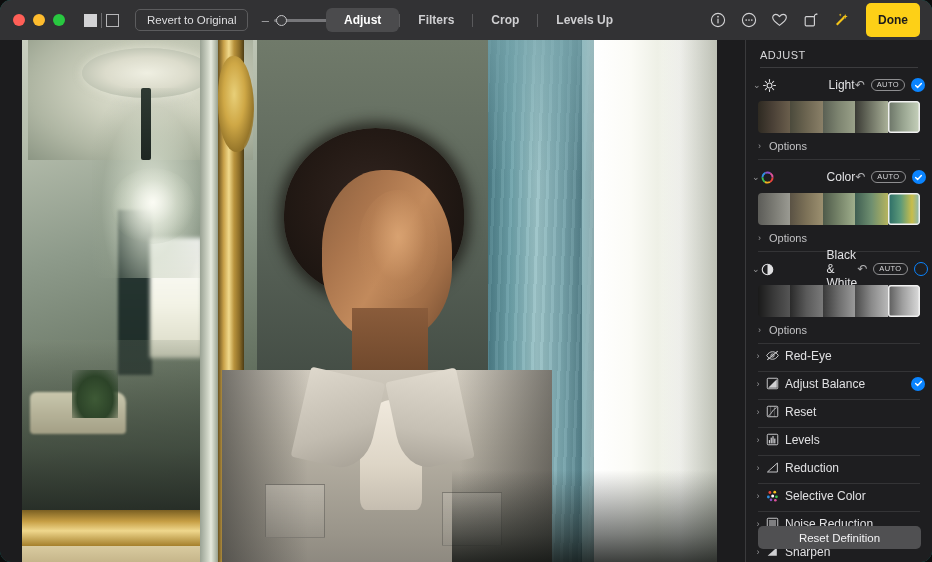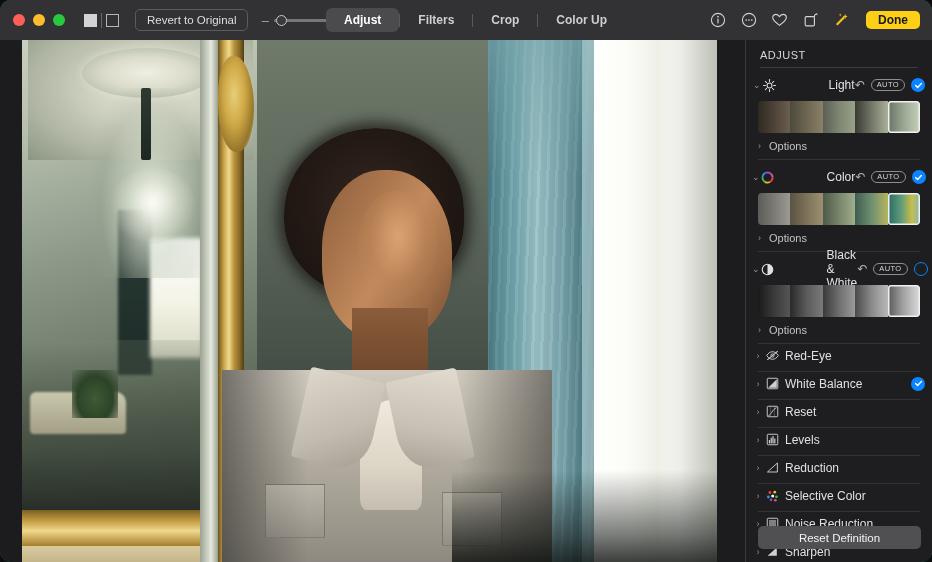--- a/index.html
+++ b/index.html
@@ -106,21 +106,21 @@
   .tb-right {
     position: absolute; right: 12px; top: 0;
     height: 40px;
     display: flex; align-items: center; gap: 14px;
   }
   .tb-ico {
     width: 17px; height: 17px;
     display: flex; align-items: center; justify-content: center;
   }
   .done {
-    height: 18px; padding: 0 12px;
+    height: 34px; padding: 0 12px;
     background: #fdd017;
     color: #1b1b1b;
     font-size: 12px; font-weight: bold;
     border-radius: 5px;
     display: flex; align-items: center;
     margin-left: 2px;
   }
 
   
   #canvas {
@@ -457,21 +457,21 @@
       <span class="zc-sign">+</span>
     </div>
 
     <div class="tabs" id="tabs">
         <div class="tab active">Adjust</div>
         <div class="tab-sep"></div>
         <div class="tab">Filters</div>
         <div class="tab-sep"></div>
         <div class="tab">Crop</div>
         <div class="tab-sep"></div>
-        <div class="tab">Color Up</div>
+        <div class="tab">Levels Up</div>
       </div>
 
     <div class="tb-right">
       <div class="tb-ico">
         <svg width="16" height="16" viewBox="0 0 16 16">
           <circle cx="8" cy="8" r="6.6" fill="none" stroke="#d2d2d4" stroke-width="1.1"></circle>
           <circle cx="8" cy="4.7" r="0.85" fill="#d2d2d4"></circle>
           <rect x="7.4" y="6.4" width="1.2" height="5" rx="0.55" fill="#d2d2d4"></rect>
         </svg>
       </div>
@@ -671,21 +671,21 @@
         </div>
         <div class="sb-sep"></div>
         <div class="item-row">
           <span class="chev">›</span>
           <span class="sec-icon">
             <svg width="15" height="15" viewBox="0 0 16 16">
               <rect x="2.4" y="2.4" width="11.2" height="11.2" rx="1" fill="none" stroke="#cfcfd1" stroke-width="1"></rect>
               <path d="M3.4 12.6 L12.6 3.4 L12.6 12.6 Z" fill="#cfcfd1"></path>
             </svg>
           </span>
-          <span class="item-label">White Balance</span>
+          <span class="item-label">Adjust Balance</span>
           <span class="item-ctl">
             <span class="toggle-on">
               <svg width="9" height="9" viewBox="0 0 10 10">
                 <path d="M1.8 5.1 L4 7.2 L8.2 2.8" fill="none" stroke="#fff" stroke-width="1.6" stroke-linecap="round" stroke-linejoin="round"></path>
               </svg>
             </span>
           </span>
         </div>
         <div class="sb-sep"></div>
         <div class="item-row">

